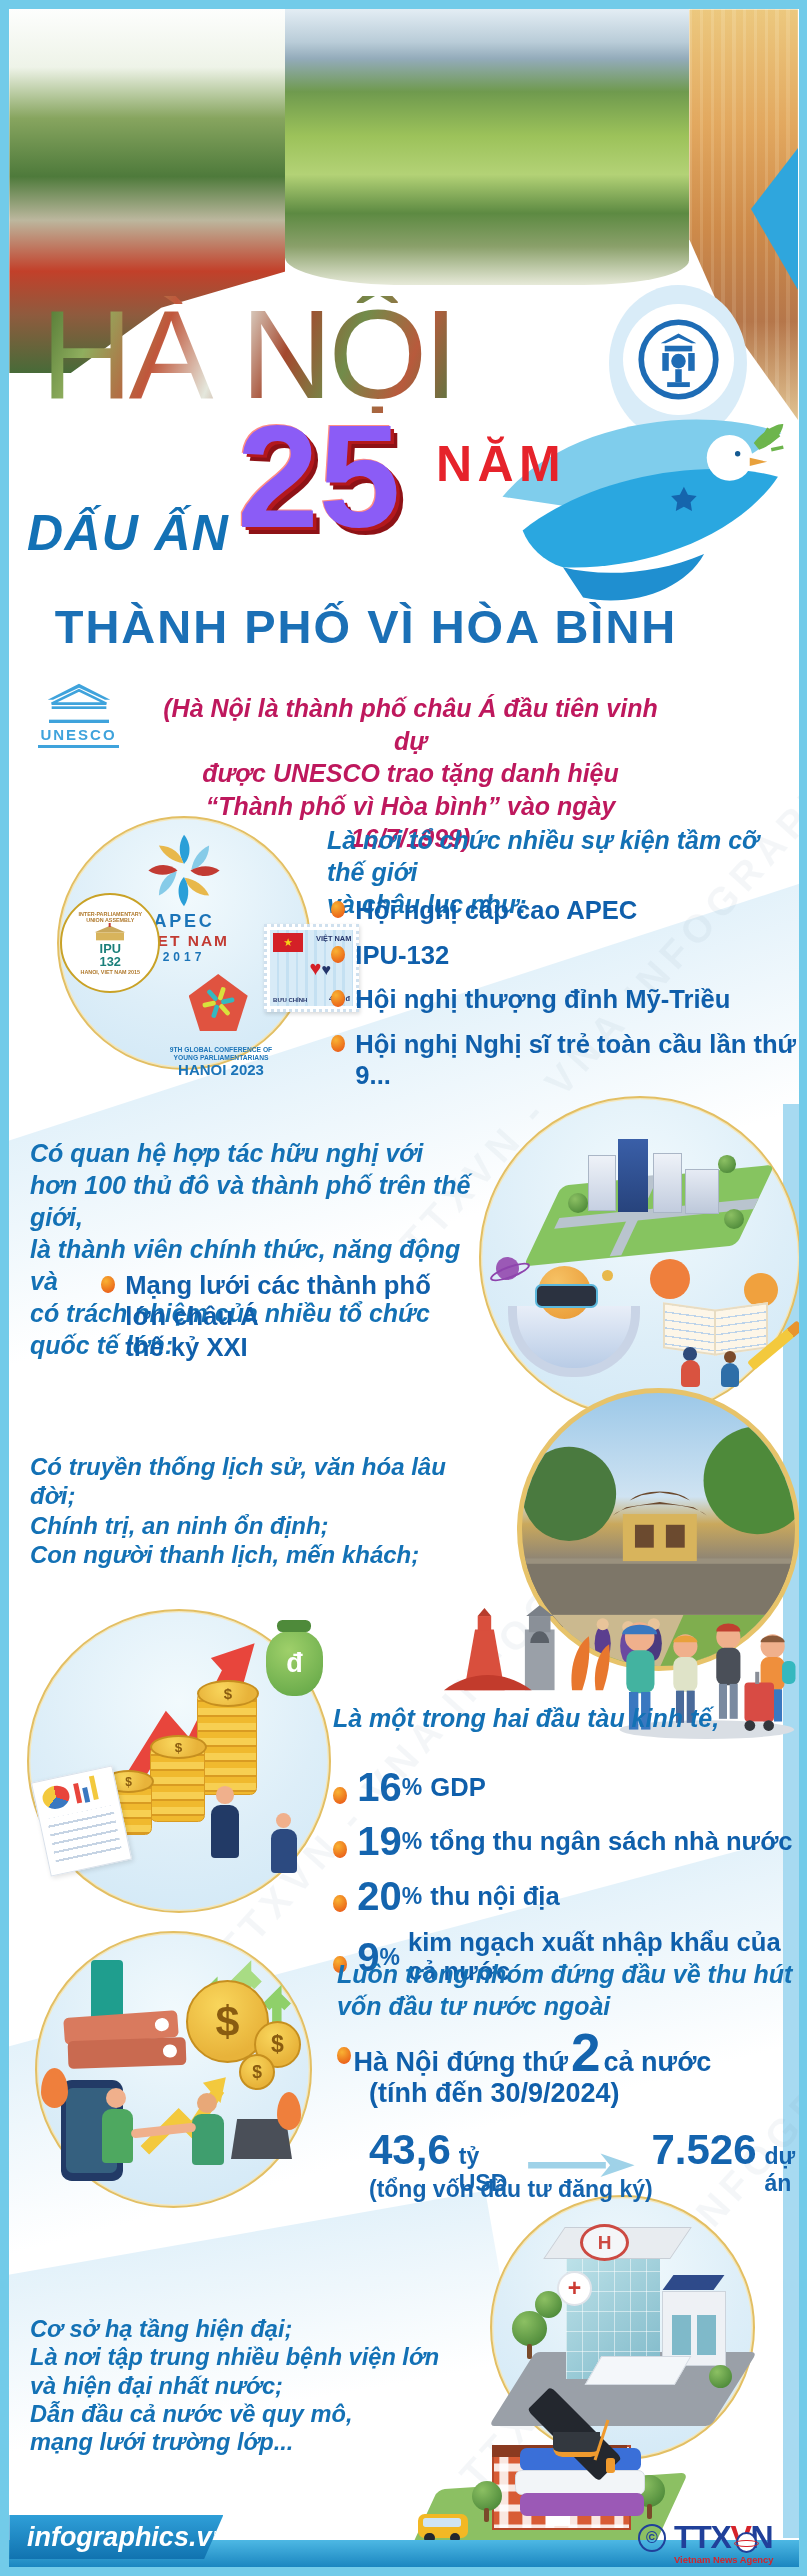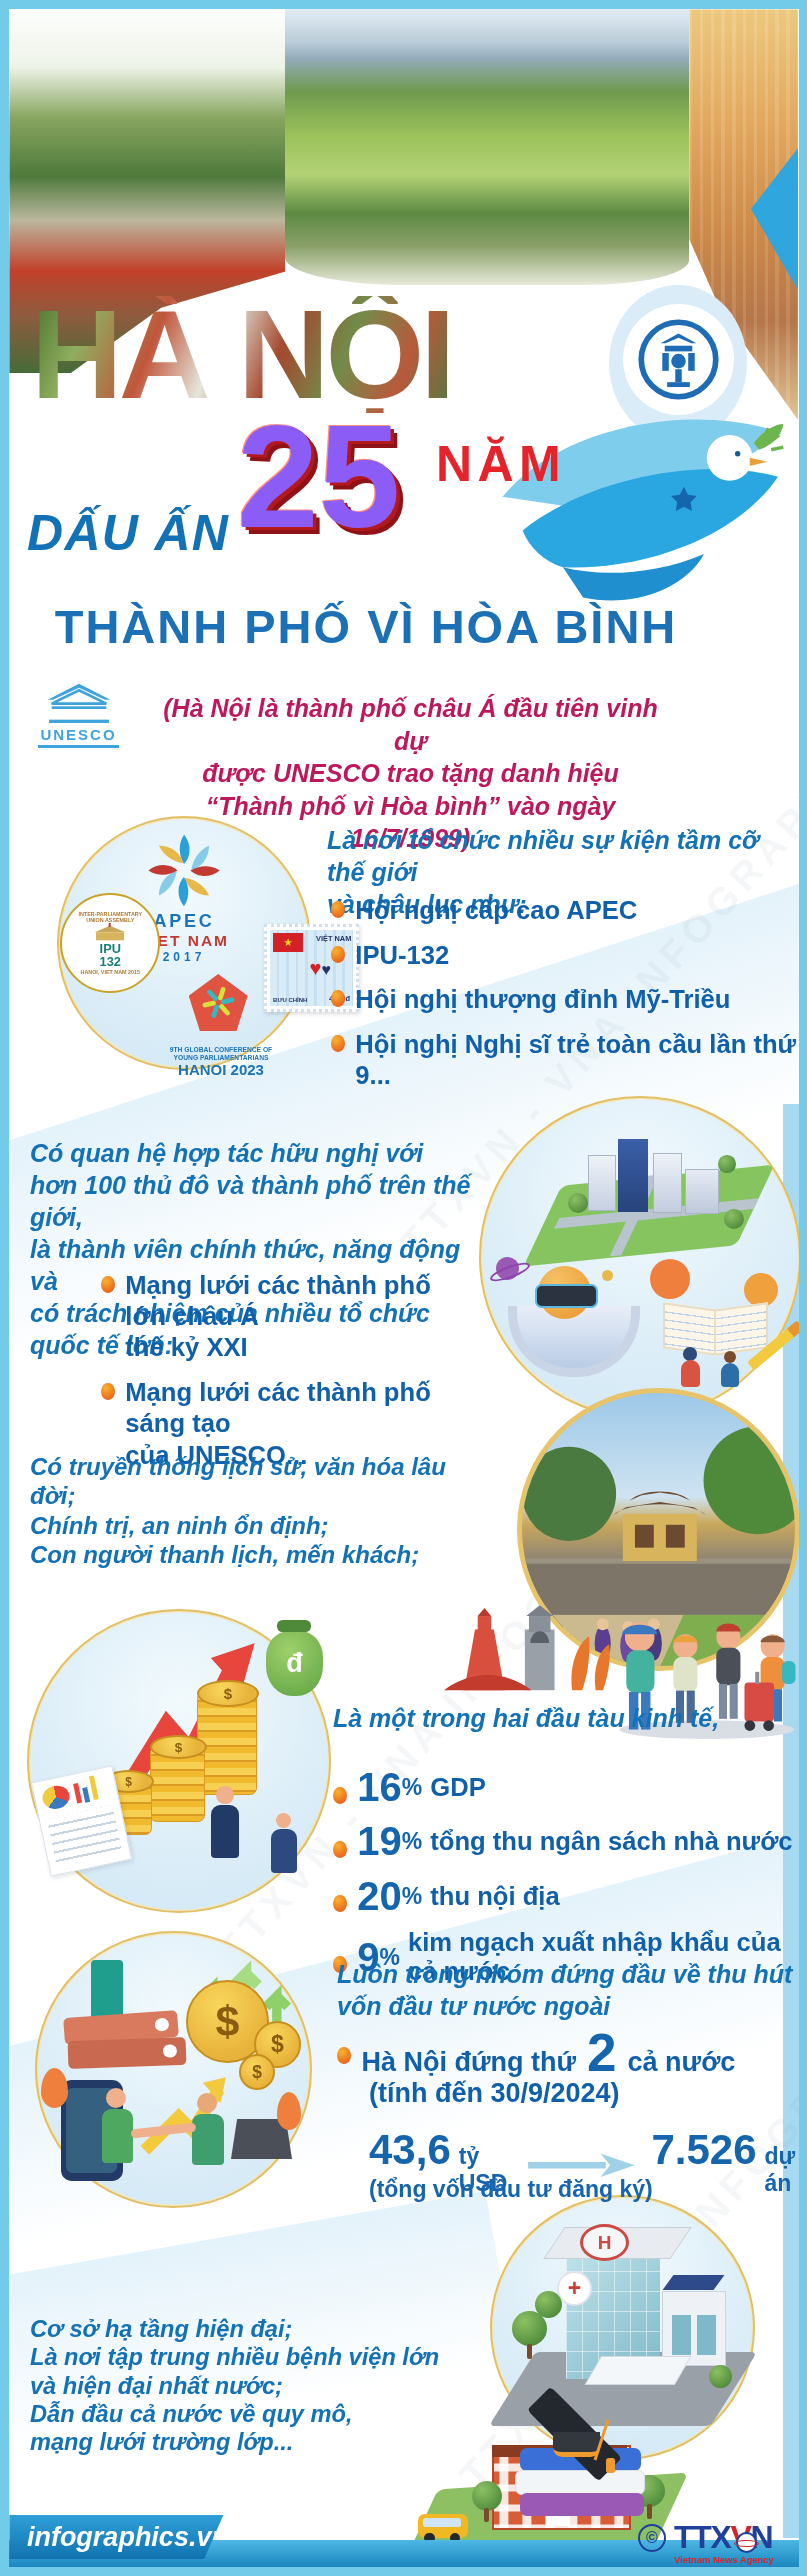--- a/index.html
+++ b/index.html
@@ -20,21 +20,21 @@
   .ph-center{left:276px;width:404px;height:276px;
     background:linear-gradient(180deg,#e3edf4 0%,#b9ccd8 12%,#93abba 18%,#6f9a4e 30%,#9cc25a 46%,#b3d276 60%,#5d8a42 74%,#8aa06a 86%,#e7ead9 100%);
     border-radius:0 0 26% 30%/0 0 9% 10%;}
   .ph-right{left:680px;width:109px;height:411px;
     background:linear-gradient(180deg,#ecc87e 0%,#e2a85f 28%,#cd8a4a 54%,#b5764a 76%,#e0c392 100%);
     clip-path:polygon(0 0,100% 0,100% 100%,30% 74%,0 56%);}
   .ph-streaks{position:absolute;inset:0;background:repeating-linear-gradient(90deg,rgba(255,255,255,.30) 0 3.4px,rgba(0,0,0,0) 3.4px 10.8px);mix-blend-mode:soft-light;}
   .cyan-tri{position:absolute;left:751px;top:148px;width:0;height:0;z-index:4;
     border-top:61px solid transparent;border-bottom:81px solid transparent;border-right:47px solid #2fa6dd;}
   
-  .hanoi-title{position:absolute;left:31px;top:296px;z-index:6;font-size:127px;line-height:.92;font-weight:700;letter-spacing:-4px;
+  .hanoi-title{position:absolute;left:41px;top:296px;z-index:6;font-size:127px;line-height:.92;font-weight:400;letter-spacing:-4px;
     background:linear-gradient(112deg,#49702e 0%,#8fae5e 14%,#c0563b 30%,#e4e7dc 44%,#a4482e 58%,#718c4a 72%,#b85a3c 86%,#4f7a42 100%);
     -webkit-background-clip:text;background-clip:text;-webkit-text-fill-color:transparent;color:transparent;text-align:center;}
   .hn-logo-halo{position:absolute;left:609px;top:285px;width:138px;height:156px;background:#d9ecf8;border-radius:50%;z-index:5;}
   .hn-logo{position:absolute;left:623px;top:304px;width:111px;height:111px;background:#fff;border-radius:50%;z-index:6;
     display:flex;align-items:center;justify-content:center;}
   .big25{position:absolute;left:237px;top:403px;z-index:7;font-size:147px;line-height:1;font-weight:900;color:#8b5cf6;
     text-shadow:3.4px 3.4px 0 #b3181d,6.7px 6.7px 0 #8e1216,-1.3px -1.3px 0 #ff8d85;}
   .nam{position:absolute;left:436px;top:435px;z-index:7;font-size:50px;font-weight:900;color:#e6232b;letter-spacing:5.4px;}
   .dauan{position:absolute;left:27px;top:504px;z-index:7;font-size:50px;font-weight:900;font-style:italic;color:#1371b5;letter-spacing:1.3px;}
   .city-peace{position:absolute;left:0;top:599px;width:732px;z-index:7;text-align:center;
@@ -248,27 +248,20 @@
     <div>có trách nhiệm của nhiều tổ chức quốc tế lớn:</div>
   </div>
   <div class="abs" style="left:101px;top:1270px;width:377px;z-index:10;">
     <div class="brow">
         <span class="dot"></span>
       <span class="btxt">
         <span>Mạng lưới các thành phố lớn châu Á</span><br>
         <span>thế kỷ XXI</span>
       </span>
     </div>
-    <div class="brow">
-        <span class="dot"></span>
-      <span class="btxt">
-        <span>Mạng lưới các thành phố sáng tạo</span><br>
-        <span>của UNESCO...</span>
-      </span>
-    </div>
   </div>
   <div class="circle" style="left:479px;top:1096px;width:318px;height:318px;">
     <div class="abs" style="left:67px;top:37px;width:209px;height:128px;">
       <div class="abs" style="left:0;top:40px;width:202px;height:81px;background:#86c460;transform:skewX(-30deg) rotate(-6deg);border-radius:6.7px;"></div>
       <div class="abs" style="left:13.5px;top:73px;width:189px;height:10.8px;background:#b9c4ce;transform:skewX(-30deg) rotate(-6deg);"></div>
       <div class="abs" style="left:81px;top:40px;width:10.8px;height:81px;background:#b9c4ce;transform:skewX(-30deg) rotate(-6deg);"></div>
       <div class="abs" style="left:40px;top:20px;width:25.6px;height:54px;background:linear-gradient(#eef2f8,#c6d0e2);border:0.7px solid #aab6c6;"></div>
       <div class="abs" style="left:70px;top:4px;width:30px;height:73px;background:linear-gradient(#3a5fa8,#27437c);"></div>
       <div class="abs" style="left:105px;top:17.5px;width:27px;height:58px;background:linear-gradient(#eef2f8,#c2ccde);border:0.7px solid #aab6c6;"></div>
       <div class="abs" style="left:137px;top:34px;width:32px;height:43px;background:linear-gradient(#e6ebf4,#bdc8da);border:0.7px solid #aab6c6;"></div>
@@ -464,21 +457,21 @@
     </div>
     <div class="abs" style="left:94px;top:193px;width:65px;height:9.4px;background:#f0b08c;border-radius:5.4px;transform:rotate(-6deg);"></div>
     <div class="abs" style="left:194px;top:186px;width:61px;height:40px;background:#4a4f58;clip-path:polygon(10% 0,90% 0,100% 100%,0 100%);"></div>
     <div class="abs" style="left:4px;top:135px;width:27px;height:40px;background:#ef7f3c;border-radius:50% 50% 50% 50%/60% 60% 40% 40%;"></div>
     <div class="abs" style="left:240px;top:159px;width:24px;height:38px;background:#ef7f3c;border-radius:50% 50% 50% 50%/60% 60% 40% 40%;"></div>
   </div>
   <div class="abs para" style="left:337px;top:1958px;width:458px;">
     <div>Luôn trong nhóm đứng đầu về thu hút</div>
     <div>vốn đầu tư nước ngoài</div>
   </div>
-  <div class="abs" style="left:337px;top:2032px;z-index:10;display:flex;align-items:baseline;gap:11px;justify-content:center;">
+  <div class="abs" style="left:337px;top:2032px;z-index:10;display:flex;align-items:baseline;gap:3px;justify-content:center;">
     <span class="dot" style="align-self:center;margin-top:0;"></span>
     <span style="font-size:27px;font-weight:bold;color:#0f5fab;">Hà Nội đứng thứ</span>
     <span style="font-size:53px;font-weight:900;color:#1464ae;line-height:.8;">2</span>
     <span style="font-size:27px;font-weight:bold;color:#0f5fab;">cả nước</span>
   </div>
   <div class="abs" style="left:369px;top:2078px;font-size:27px;font-weight:bold;color:#0f5fab;z-index:10;">(tính đến 30/9/2024)</div>
   <div class="abs" style="left:369px;top:2126px;z-index:10;display:flex;align-items:baseline;gap:8px;">
     <span style="font-size:42px;font-weight:bold;color:#1464ae;">43,6</span>
     <span style="font-size:23px;font-weight:bold;color:#1464ae;">tỷ USD</span>
     <svg width="148" height="30" viewBox="0 0 220 44" style="align-self:center;">

